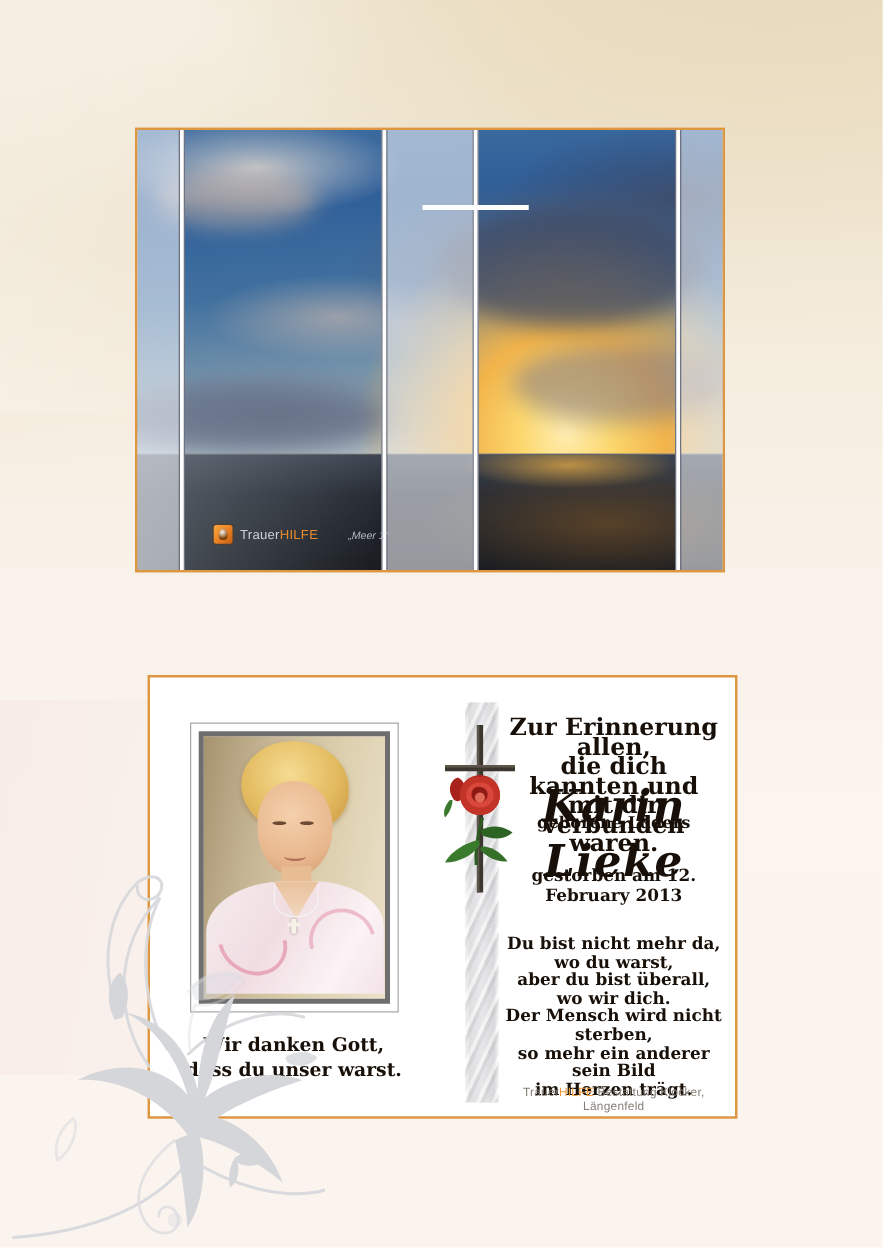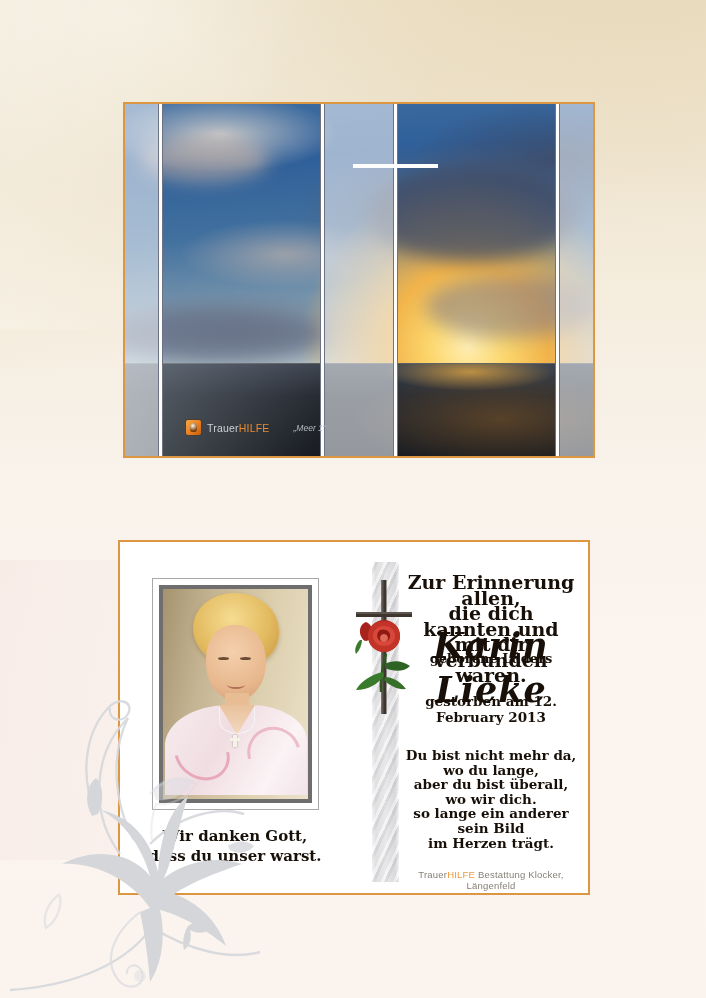--- a/index.html
+++ b/index.html
@@ -13,21 +13,21 @@
       linear-gradient(to bottom, #f0e7d2 0%, #f0e6d2 16%, #f5edde 30%, #f9f2ea 46%, #fbf4ef 64%, #fbf3ee 100%);
   }
   .sweep{position:absolute;pointer-events:none;}
   #sweep1{left:0;top:0;width:706px;height:330px;
     background:linear-gradient(115deg, rgba(255,255,255,.35) 0%, rgba(255,255,255,0) 38%);}
   #sweep2{left:0;top:560px;width:420px;height:300px;
     background:linear-gradient(100deg, rgba(246,231,226,.6) 0%, rgba(246,231,226,0) 55%);}
 
   
   .card{position:absolute;border:2px solid #dd9743;box-sizing:border-box;background:#fff;}
-  #card-photo{left:123px;top:102px;width:472px;height:356px;}
+  #card-photo{left:108px;top:102px;width:472px;height:356px;}
   .photo-wrap{position:absolute;inset:0;overflow:hidden;}
   .sea-sky{position:absolute;left:0;top:0;width:468px;height:259px;
     background:
       radial-gradient(circle at 343px 243px, #ffeeb2 0%, #fcd76d 9%, #f2b44a 19%, rgba(242,180,74,0) 40%),
       radial-gradient(ellipse 260px 120px at 330px 110px, rgba(82,90,114,.85) 0%, rgba(82,90,114,0) 62%),
       radial-gradient(ellipse 220px 90px at 430px 55px, rgba(62,74,102,.85) 0%, rgba(62,74,102,0) 64%),
       radial-gradient(ellipse 190px 62px at 95px 30px, rgba(236,226,214,.75) 0%, rgba(236,226,214,0) 62%),
       radial-gradient(ellipse 230px 64px at 110px 228px, rgba(112,122,142,.8) 0%, rgba(112,122,142,0) 64%),
       radial-gradient(ellipse 170px 55px at 160px 150px, rgba(226,196,176,.5) 0%, rgba(226,196,176,0) 62%),
       linear-gradient(176deg, #3f6da0 0%, #2f5f99 22%, #42719f 48%, #7d98ad 74%, #b9c6cc 96%);
@@ -197,24 +197,25 @@
       <div>die dich kannten und mit dir</div>
       <div>verbunden waren.</div>
     </div>
     <div class="name">Karin Lieke</div>
     <div class="maiden">geborene Lüders</div>
     <div class="dates">
       <div>gestorben am 12. February 2013</div>
     </div>
     <div class="poem">
       <div>Du bist nicht mehr da,</div>
-      <div>wo du lange,</div>
+      <div>wo du warst,</div>
       <div>aber du bist überall,</div>
       <div>wo wir dich.</div>
-      <div>so lange ein anderer sein Bild</div>
+      <div>Der Mensch wird nicht sterben,</div>
+      <div>so mehr ein anderer sein Bild</div>
       <div>im Herzen trägt.</div>
     </div>
     <div class="footerline">
       <span class="f1">Trauer</span><span class="f2">HILFE</span><span class="f3"> Bestattung Klocker, Längenfeld</span>
     </div>
   </div>
 </div>
 
 <svg id="ornament" viewBox="0 0 268 304">
   <g fill="none" stroke="#d6d8dc" stroke-width="2.4" opacity=".9">

